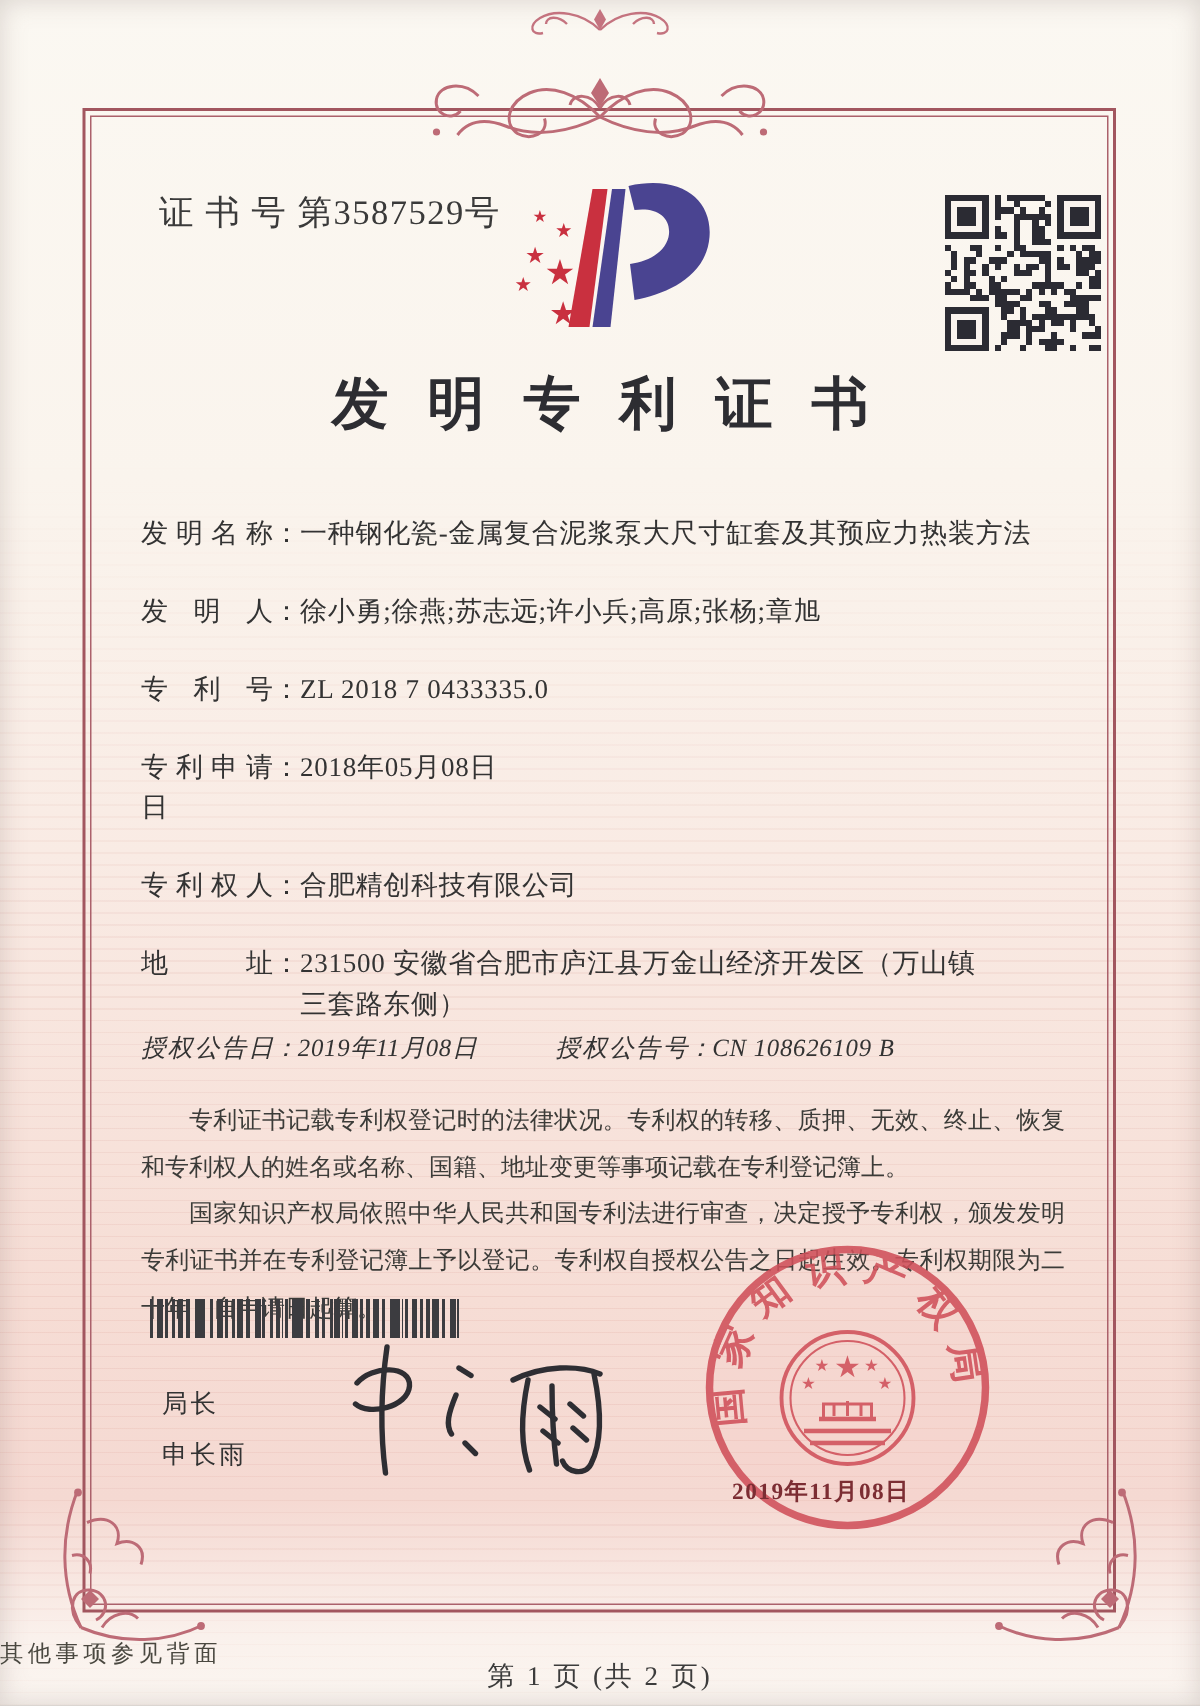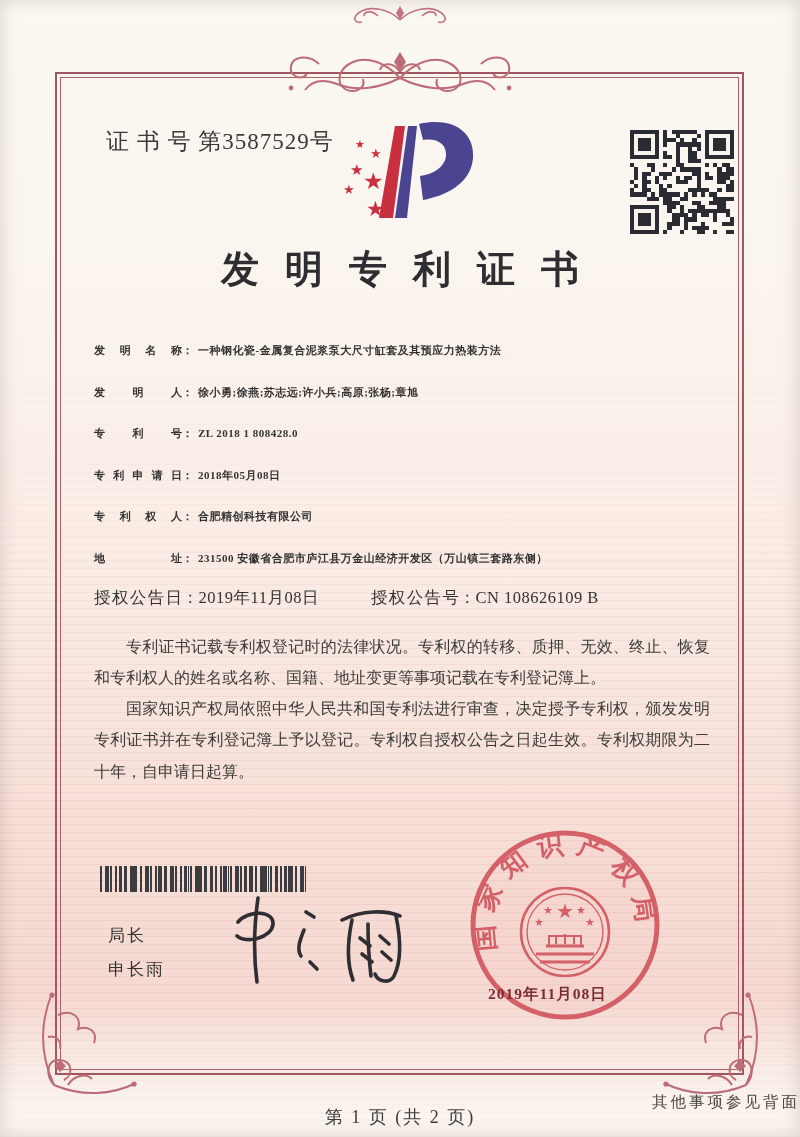--- a/index.html
+++ b/index.html
@@ -9,42 +9,42 @@
   .waves{position:absolute;inset:0;pointer-events:none;
     background:repeating-linear-gradient(0deg,rgba(203,120,112,.12) 0 1px,rgba(0,0,0,0) 1px 8px);
     -webkit-mask-image:linear-gradient(180deg,transparent 0%,transparent 26%,rgba(0,0,0,.65) 55%,#000 82%,rgba(0,0,0,.3) 97%);
     mask-image:linear-gradient(180deg,transparent 0%,transparent 26%,rgba(0,0,0,.65) 55%,#000 82%,rgba(0,0,0,.3) 97%);}
   .frame{position:absolute;left:55px;top:72px;right:56px;bottom:62px;border:2px solid #a2565f;}
   .frame::after{content:"";position:absolute;inset:3px;border:1px solid #ab616b;}
   .cert-no{position:absolute;left:106px;top:126px;font-size:23px;color:#3a3a3a;letter-spacing:1px;}
   .title{position:absolute;left:0;right:0;top:244px;text-align:center;font-size:38px;font-weight:700;
     color:#2d2d32;letter-spacing:26px;text-indent:26px;}
   .content{position:absolute;left:94px;top:342px;width:616px;color:#333;}
-  .frow{display:flex;margin-bottom:25px;font-size:11px;line-height:1.5;font-weight:bold;}
+  .frow{display:flex;margin-bottom:25px;font-size:18px;line-height:1.5;}
   .flabel{display:inline-block;width:88px;text-align:justify;text-align-last:justify;flex:0 0 88px;}
   .fcolon{flex:0 0 16px;}
   .fvalue{flex:1;letter-spacing:.5px;}
   .grantrow{display:flex;margin-bottom:0;}
-  .grantrow .pair{display:flex;font-size:16.5px;line-height:1.5;}
+  .grantrow .pair{display:flex;font-size:16.5px;line-height:1.5;font-style:italic;}
   .grantrow .pair.second{margin-left:52px;justify-content:center;}
   .paras{margin-top:20px;font-size:16px;line-height:1.95;color:#3b3b38;text-align:justify;}
   .paras p{margin:0;text-indent:2em;}
   .barcode{position:absolute;left:100px;top:866px;width:206px;height:26px;
     background:
       repeating-linear-gradient(90deg,#3c3c40 0 2px,rgba(0,0,0,0) 2px 5px),
       repeating-linear-gradient(90deg,#3c3c40 0 1px,rgba(0,0,0,0) 1px 8px),
       repeating-linear-gradient(90deg,rgba(0,0,0,0) 0 6px,#3c3c40 6px 9px,rgba(0,0,0,0) 9px 13px);}
   .signer{position:absolute;left:108px;top:924px;font-size:17px;color:#333;}
   .signer div{margin-bottom:11px;letter-spacing:2px;}
   .sig{position:absolute;left:222px;top:888px;}
   .seal{position:absolute;left:466px;top:826px;width:198px;height:198px;}
   .seal-date{position:absolute;left:488px;top:984px;width:170px;font-size:15.5px;font-weight:700;
     color:#7c2d33;letter-spacing:1px;z-index:5;}
   .pagenum{position:absolute;left:0;right:0;top:1105px;text-align:center;font-size:18px;color:#3c3c3c;letter-spacing:2px;}
-  .backnote{position:absolute;left:0;right:0;top:1092px;text-align:right;font-size:15.5px;color:#4a4840;letter-spacing:3px;}
+  .backnote{position:absolute;left:0;right:0;top:1092px;text-align:left;font-size:15.5px;color:#4a4840;letter-spacing:3px;}
   .logo{position:absolute;left:333px;top:114px;}
   .qr{position:absolute;left:630px;top:130px;width:104px;height:104px;}
   .orn-top{position:absolute;left:50%;top:44px;transform:translateX(-50%);z-index:3;}
   .orn-tip{position:absolute;left:50%;top:2px;transform:translateX(-50%);}
   .orn-bl{position:absolute;left:28px;bottom:38px;z-index:3;}
   .orn-br{position:absolute;right:28px;bottom:38px;transform:scaleX(-1);z-index:3;}
 </style>
 </head>
 <body>
 
@@ -350,33 +350,33 @@
       <span class="fvalue">一种钢化瓷-金属复合泥浆泵大尺寸缸套及其预应力热装方法</span>
     </div>
     <div class="frow">
       <span class="flabel">发明人</span>
         <span class="fcolon">：</span>
       <span class="fvalue">徐小勇;徐燕;苏志远;许小兵;高原;张杨;章旭</span>
     </div>
     <div class="frow">
       <span class="flabel">专利号</span>
         <span class="fcolon">：</span>
-      <span class="fvalue">ZL 2018 1 808428.0</span>
+      <span class="fvalue">ZL 2018 7 0433335.0</span>
     </div>
     <div class="frow">
       <span class="flabel">专利申请日</span>
         <span class="fcolon">：</span>
       <span class="fvalue">2018年05月08日</span>
     </div>
     <div class="frow">
       <span class="flabel">专利权人</span>
         <span class="fcolon">：</span>
       <span class="fvalue">合肥精创科技有限公司</span>
     </div>
-    <div class="frow" style="margin-bottom:20px;">
+    <div class="frow" style="margin-bottom:4px;">
       <span class="flabel">地址</span>
         <span class="fcolon">：</span>
       <span class="fvalue" style="max-width:452px;">231500 安徽省合肥市庐江县万金山经济开发区（万山镇三套路东侧）</span>
     </div>
     <div class="grantrow">
       <span class="pair">
         <span class="flabel">授权公告日</span>
           <span class="fcolon">：</span>
         <span class="fvalue">2019年11月08日</span>
       </span>

